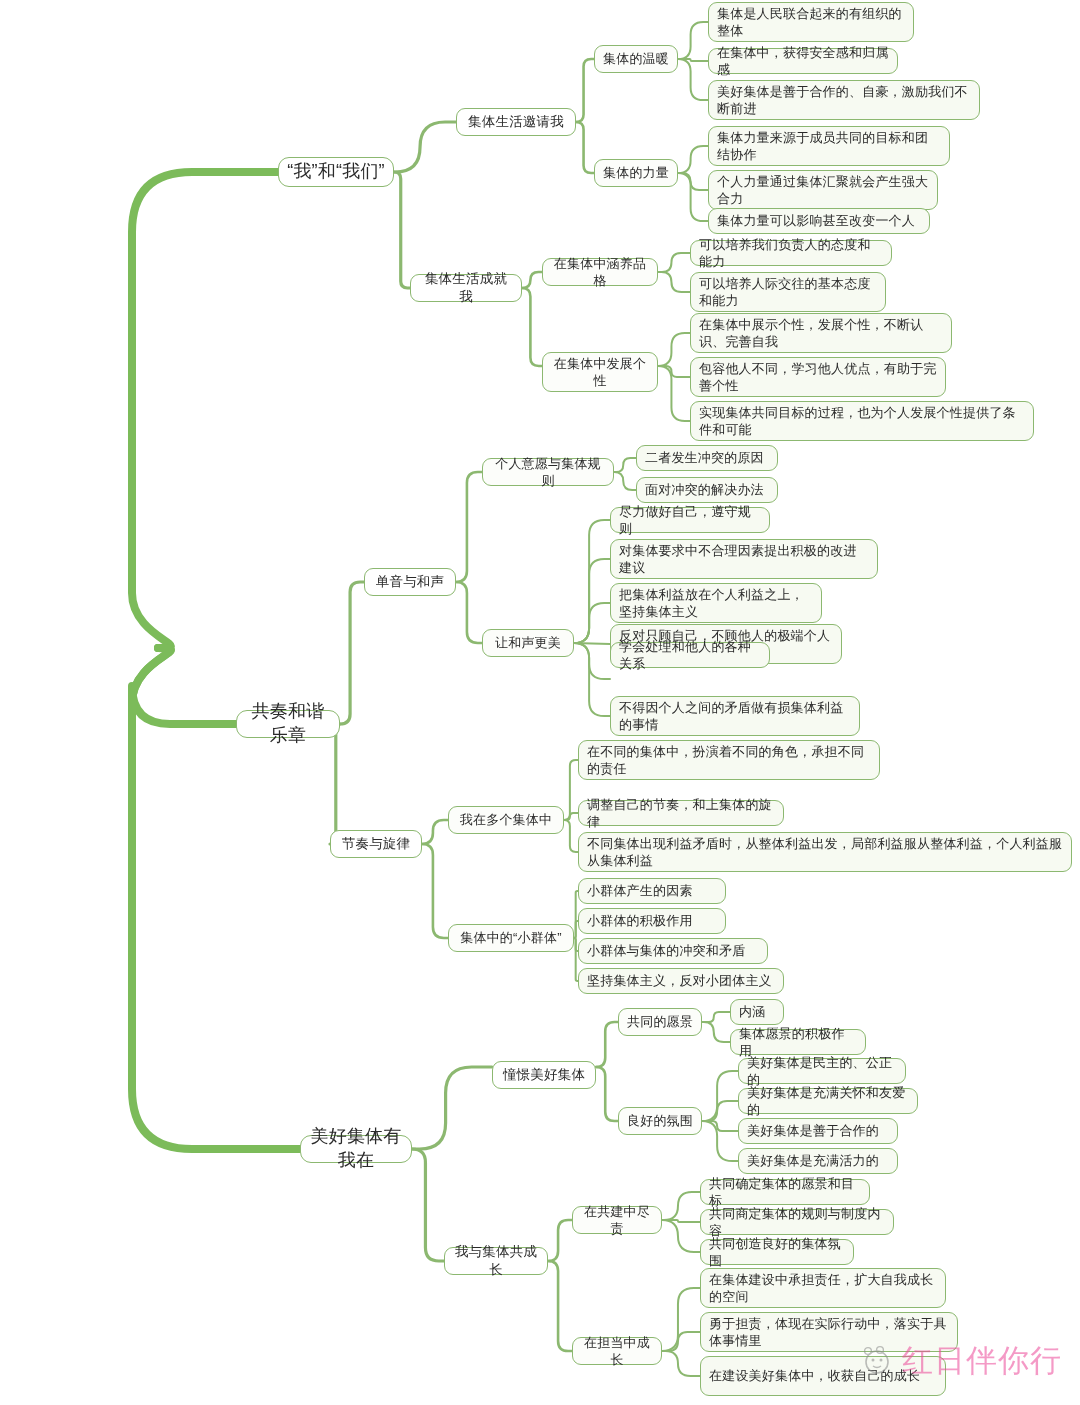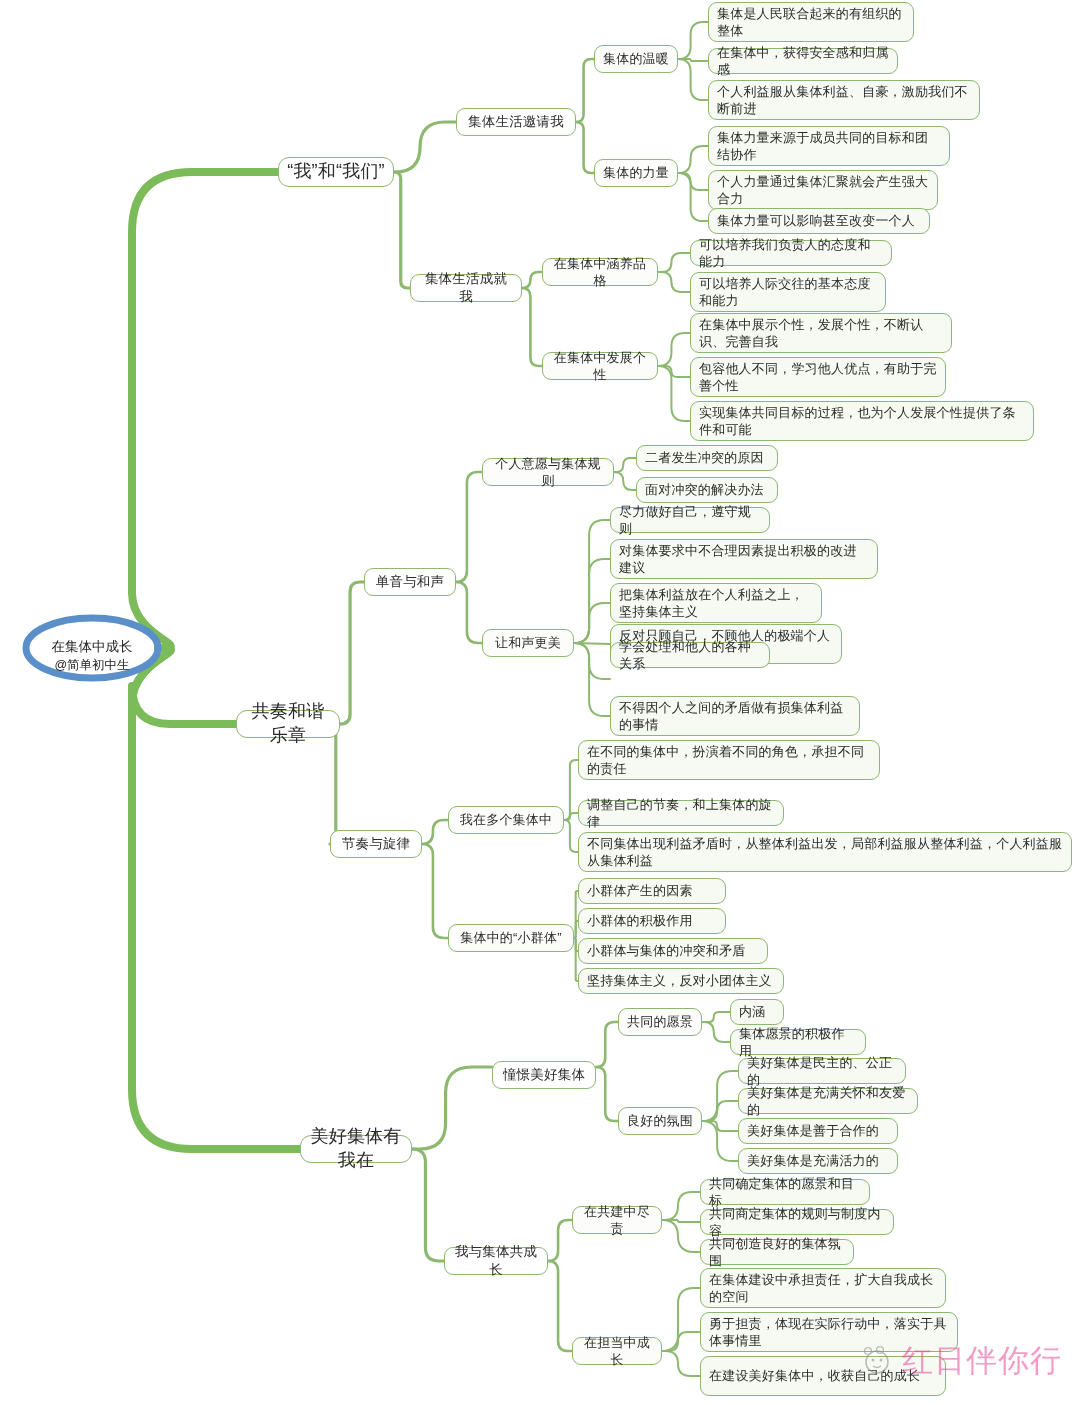--- a/index.html
+++ b/index.html
@@ -167,48 +167,39 @@
       <path d="M548,1261 L548,1261 Q558.08,1261 558.08,1250.92 L558.08,1230.08 Q558.08,1220 568.1600000000001,1220 L572,1220" fill="none" stroke="#8cb870" stroke-width="2.6" stroke-linecap="round" stroke-linejoin="round"></path>
       <path d="M662,1220 L663.96,1220 Q677.96,1220 677.96,1206 L677.96,1206 Q677.96,1192 691.96,1192 L700,1192" fill="none" stroke="#8cb870" stroke-width="2" stroke-linecap="round" stroke-linejoin="round"></path>
       <path d="M662,1220 L676.96,1220 Q677.96,1220 677.96,1221 L677.96,1221 Q677.96,1222 678.96,1222 L700,1222" fill="none" stroke="#8cb870" stroke-width="2" stroke-linecap="round" stroke-linejoin="round"></path>
       <path d="M662,1220 L662,1220 Q677.96,1220 677.96,1235.96 L677.96,1236.04 Q677.96,1252 693.9200000000001,1252 L700,1252" fill="none" stroke="#8cb870" stroke-width="2" stroke-linecap="round" stroke-linejoin="round"></path>
       <path d="M548,1261 L548,1261 Q558.08,1261 558.08,1271.08 L558.08,1340.92 Q558.08,1351 568.1600000000001,1351 L572,1351" fill="none" stroke="#8cb870" stroke-width="2.6" stroke-linecap="round" stroke-linejoin="round"></path>
       <path d="M662,1351 L662,1351 Q677.96,1351 677.96,1335.04 L677.96,1303.96 Q677.96,1288 693.9200000000001,1288 L700,1288" fill="none" stroke="#8cb870" stroke-width="2" stroke-linecap="round" stroke-linejoin="round"></path>
       <path d="M662,1351 L668.46,1351 Q677.96,1351 677.96,1341.5 L677.96,1341.5 Q677.96,1332 687.46,1332 L700,1332" fill="none" stroke="#8cb870" stroke-width="2" stroke-linecap="round" stroke-linejoin="round"></path>
       <path d="M662,1351 L665.46,1351 Q677.96,1351 677.96,1363.5 L677.96,1363.5 Q677.96,1376 690.46,1376 L700,1376" fill="none" stroke="#8cb870" stroke-width="2" stroke-linecap="round" stroke-linejoin="round"></path>
     </svg>
 
-  <div id="root-node" style="left: 18px; top: 612px; width: 148px; height: 72px;">
-    <svg id="root-ellipse" width="148" height="72" viewBox="0 0 148 72">
-      <ellipse cx="74" cy="36" rx="66" ry="30" fill="none" stroke="#5b8fc9" stroke-width="7"></ellipse>
-    </svg>
-    <div id="root-label">
-      <div>在集体中成长</div>
-      <div class="sub">@简单初中生</div>
-    </div>
-  </div>
 
   <div id="nodes-layer">
       <div class="node lvl1" style="left: 278px; top: 157px; width: 116px; height: 30px;">
         <span>“我”和“我们”</span>
       </div>
       <div class="node lvl2" style="left: 456px; top: 108px; width: 120px; height: 28px;">
         <span>集体生活邀请我</span>
       </div>
       <div class="node lvl3" style="left: 594px; top: 45px; width: 84px; height: 28px;">
         <span>集体的温暖</span>
       </div>
       <div class="node leaf" style="left: 708px; top: 2px; width: 206px; height: 40px;">
         <span>集体是人民联合起来的有组织的整体</span>
       </div>
       <div class="node leaf" style="left: 708px; top: 48px; width: 190px; height: 26px;">
         <span>在集体中，获得安全感和归属感</span>
       </div>
       <div class="node leaf" style="left: 708px; top: 80px; width: 272px; height: 40px;">
-        <span>个人利益服从集体利益、自豪，激励我们不断前进</span>
+        <span>美好集体是善于合作的、自豪，激励我们不断前进</span>
       </div>
       <div class="node lvl3" style="left: 594px; top: 159px; width: 84px; height: 28px;">
         <span>集体的力量</span>
       </div>
       <div class="node leaf" style="left: 708px; top: 126px; width: 242px; height: 40px;">
         <span>集体力量来源于成员共同的目标和团结协作</span>
       </div>
       <div class="node leaf" style="left: 708px; top: 170px; width: 230px; height: 40px;">
         <span>个人力量通过集体汇聚就会产生强大合力</span>
       </div>
@@ -220,21 +211,21 @@
       </div>
       <div class="node lvl3" style="left: 542px; top: 258px; width: 116px; height: 28px;">
         <span>在集体中涵养品格</span>
       </div>
       <div class="node leaf" style="left: 690px; top: 240px; width: 202px; height: 26px;">
         <span>可以培养我们负责人的态度和能力</span>
       </div>
       <div class="node leaf" style="left: 690px; top: 272px; width: 196px; height: 40px;">
         <span>可以培养人际交往的基本态度和能力</span>
       </div>
-      <div class="node lvl3" style="left: 542px; top: 352px; width: 116px; height: 28px;">
+      <div class="node lvl3" style="left: 542px; top: 352px; width: 116px; height: 40px;">
         <span>在集体中发展个性</span>
       </div>
       <div class="node leaf" style="left: 690px; top: 313px; width: 262px; height: 40px;">
         <span>在集体中展示个性，发展个性，不断认识、完善自我</span>
       </div>
       <div class="node leaf" style="left: 690px; top: 357px; width: 256px; height: 40px;">
         <span>包容他人不同，学习他人优点，有助于完善个性</span>
       </div>
       <div class="node leaf" style="left: 690px; top: 401px; width: 344px; height: 40px;">
         <span>实现集体共同目标的过程，也为个人发展个性提供了条件和可能</span>

